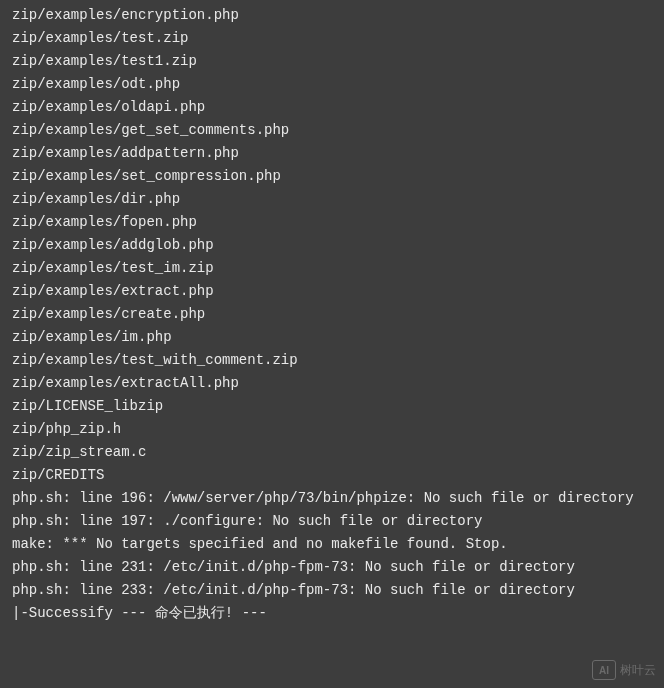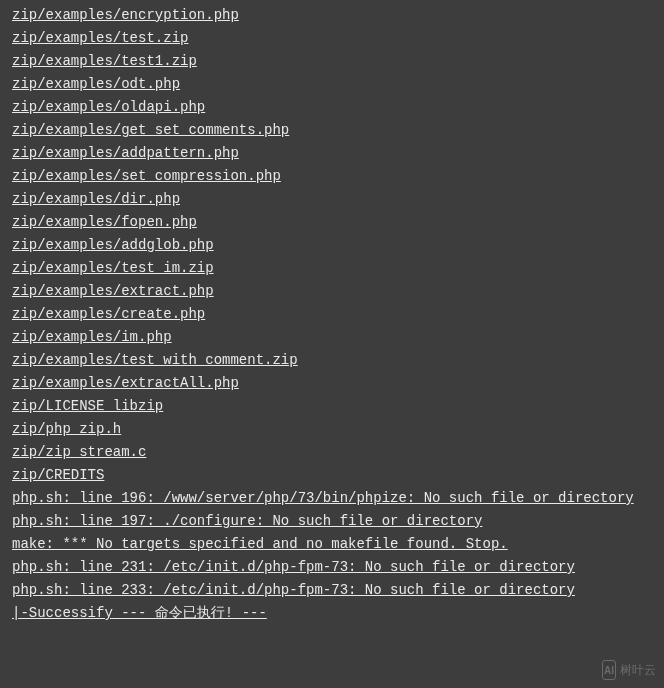--- a/index.html
+++ b/index.html
@@ -17,21 +17,20 @@
       overflow: hidden;
       position: relative;
     }
     .terminal {
       padding: 4px 12px 12px 12px;
       line-height: 23px;
       height: 100%;
       overflow-y: auto;
       white-space: pre-wrap;
       word-break: break-all;
-      text-decoration: underline;
     }
     .terminal::-webkit-scrollbar {
       width: 12px;
     }
     .terminal::-webkit-scrollbar-track {
       background: #3d3d3d;
     }
     .terminal::-webkit-scrollbar-thumb {
       background: #6b6b6b;
     }
@@ -45,21 +44,21 @@
       display: flex;
       align-items: center;
       gap: 4px;
       color: #888;
       font-family: sans-serif;
       font-size: 12px;
       opacity: 0.6;
       pointer-events: none;
     }
     .watermark-icon {
-      width: 14px;
+      width: 24px;
       height: 20px;
       border: 1px solid #888;
       border-radius: 3px;
       display: flex;
       align-items: center;
       justify-content: center;
       font-size: 10px;
       font-weight: bold;
     }
   </style>

